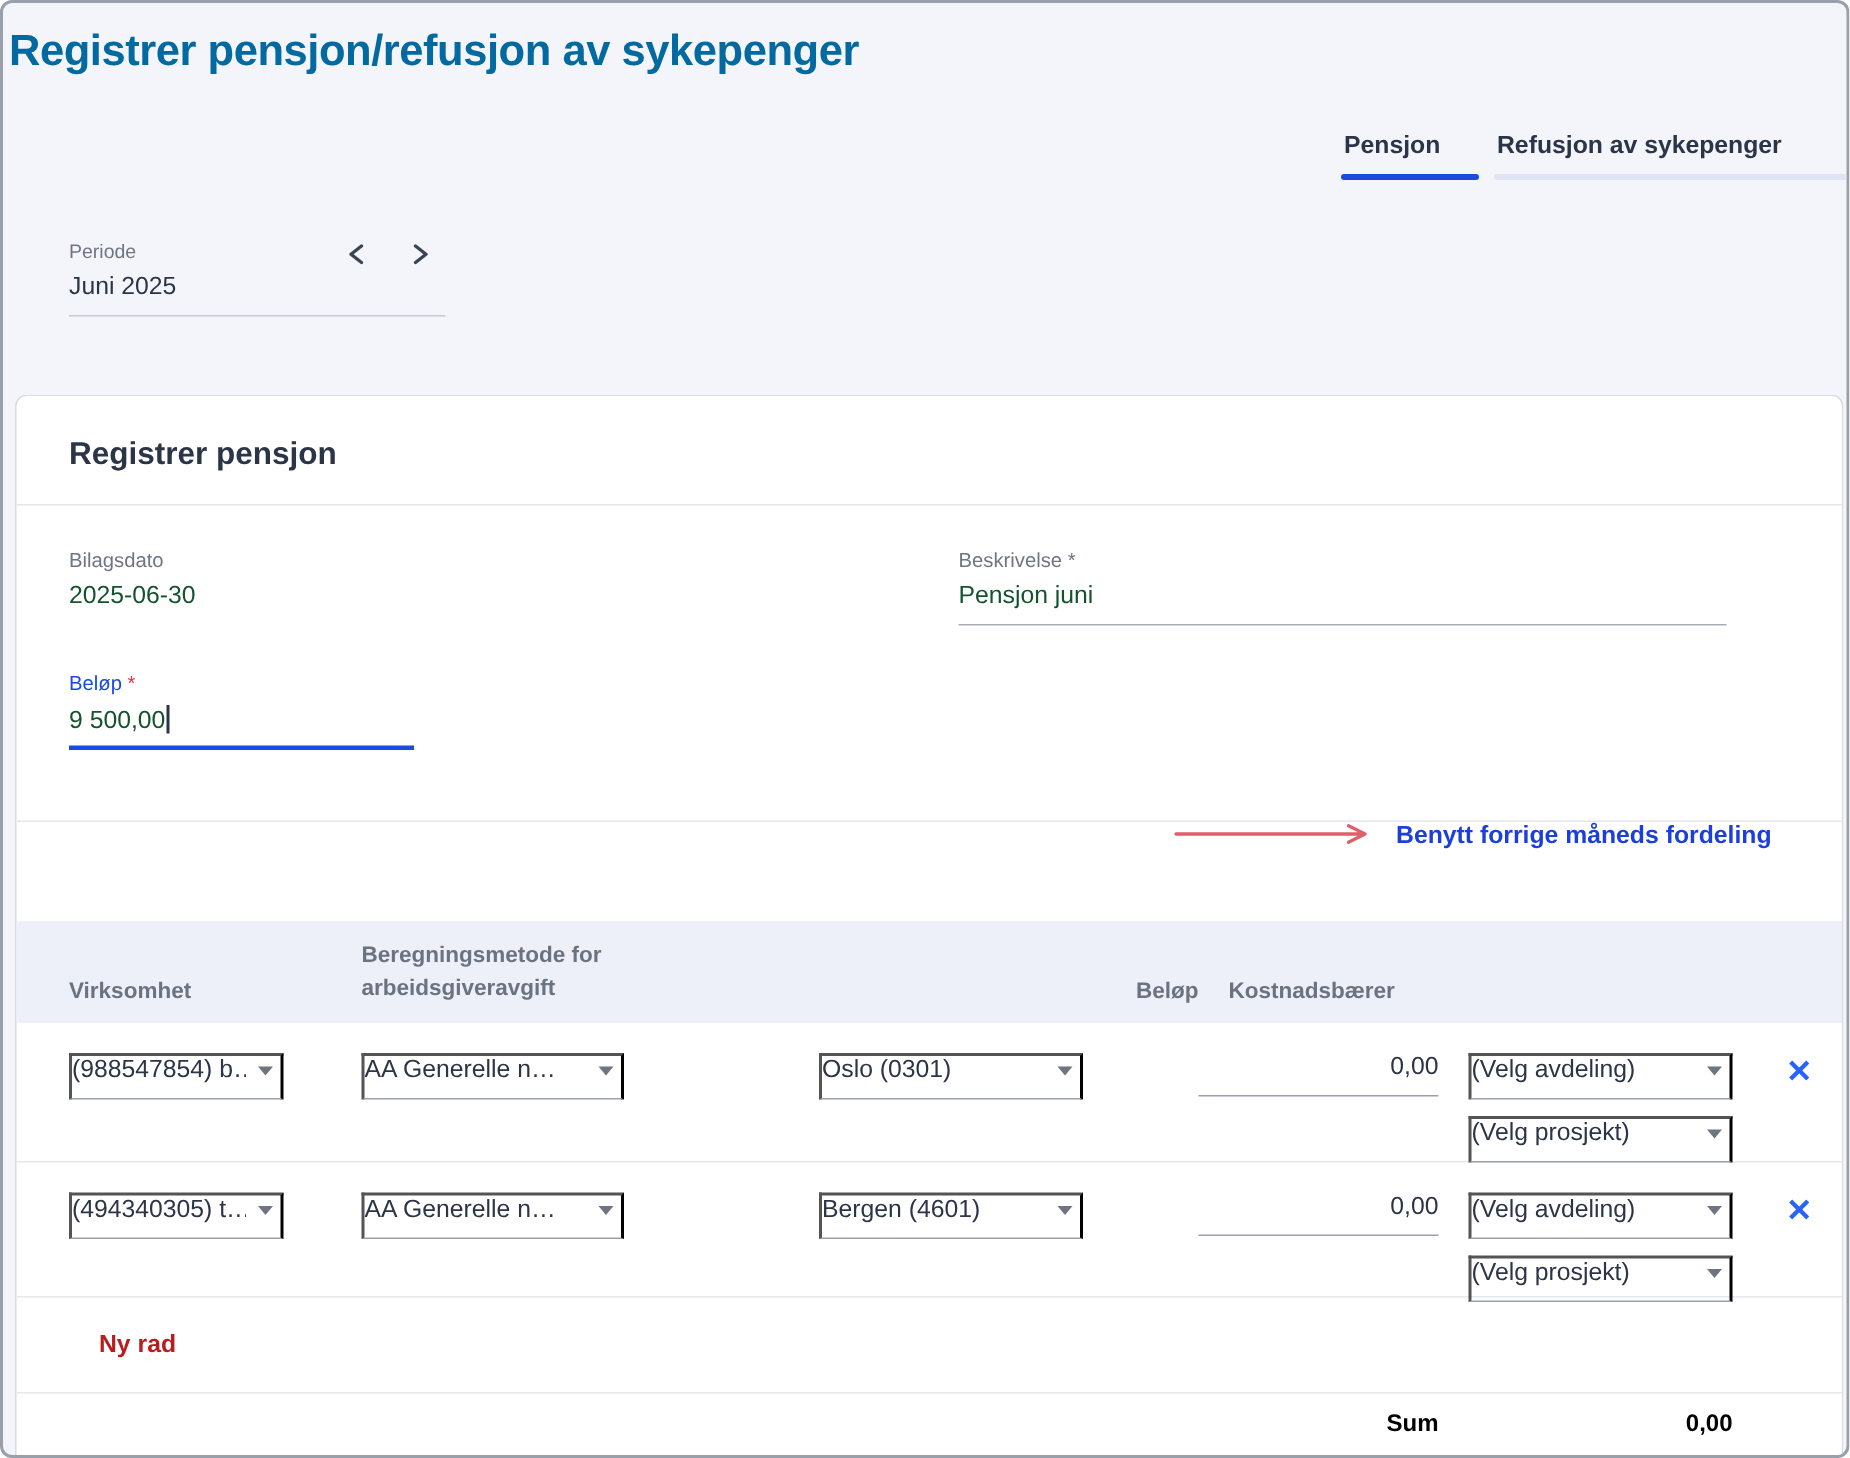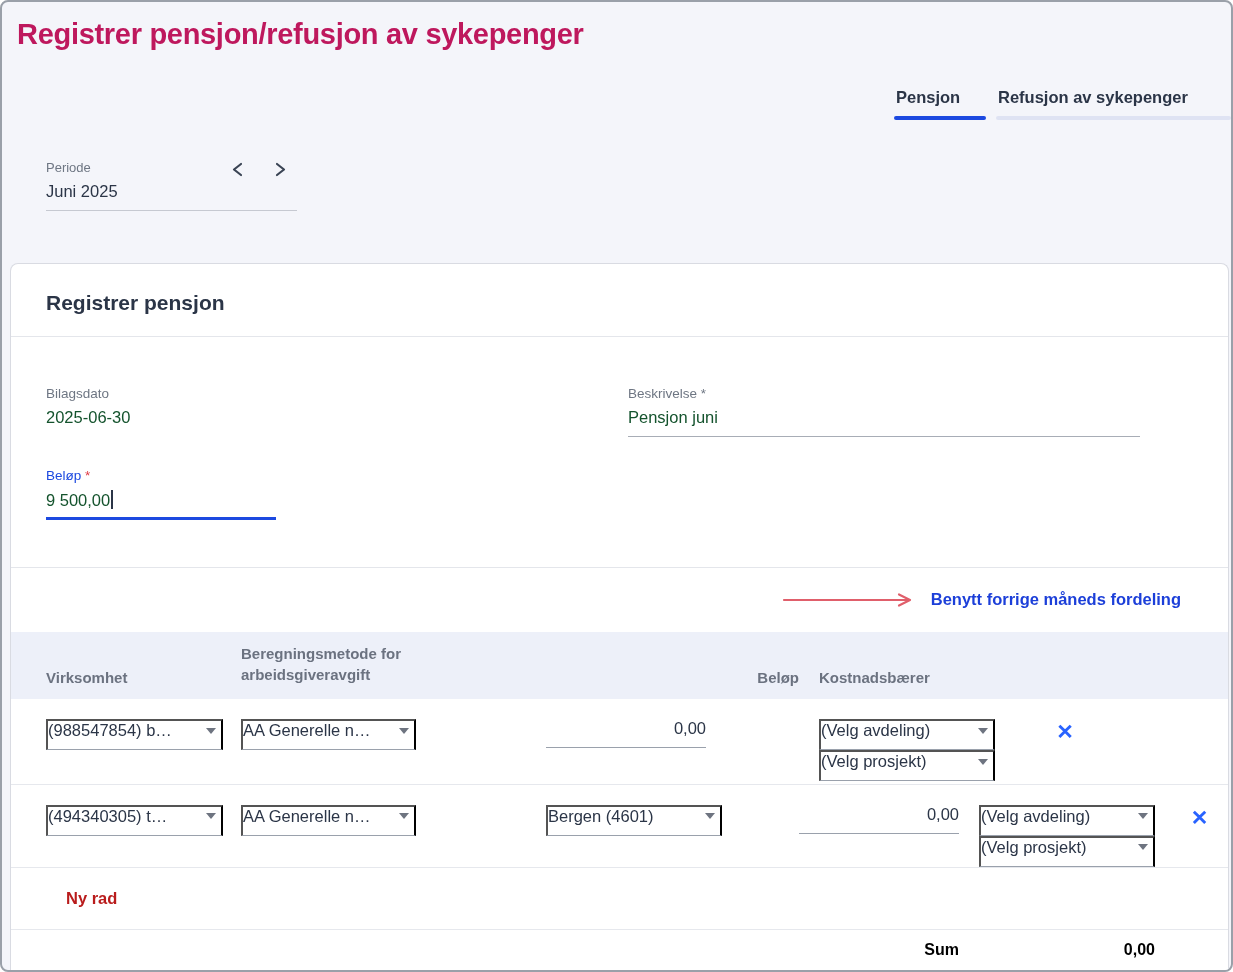--- a/index.html
+++ b/index.html
@@ -13,22 +13,22 @@
     width:1233px; height:972px;
     border:2px solid #9aa0a9;
     border-radius:8px;
     background:#f4f5fa;
     overflow:hidden;
     display:flex; flex-direction:column;
   }
   
   .top-section { height:261px; flex:none; padding-top:16px; }
   .page-title {
-    margin-left:15px;
-    font-size:29px; font-weight:700; color:#be185d; letter-spacing:-0.3px;
+    margin-left:4px;
+    font-size:29px; font-weight:700; color:#0369a1; letter-spacing:-0.3px;
   }
   .tabs { display:flex; gap:10px; margin:37px 0 0 6px;justify-content:flex-end; }
   .tab { cursor:pointer; }
   .tab-1 { width:92px; }
   .tab-2 { width:235px; }
   .tab-label { display:block; font-size:16.5px; font-weight:700; color:#2b3547; padding-left:2px; }
   .tab-underline { height:4px; border-radius:2px; margin-top:9px; background:#dfe3f3; }
   .tab.active .tab-underline { background:#1c49e0; }
   
   .period { position:relative; width:251px; margin:40px 0 0 44px; }
@@ -49,33 +49,33 @@
     border-radius:8px 8px 0 0;
     display:flex; flex-direction:column;
     overflow:hidden;
   }
   .card-header {
     padding:27px 0 21px 35px;
     border-bottom:1px solid #e4e6eb;
     font-size:21px; font-weight:700; color:#2b3547;
   }
   .form-area { padding:29px 0 47px 35px; border-bottom:1px solid #e4e6eb; }
-  .form-grid { display:grid; grid-template-columns:567px 512px; column-gap:15px;margin-top:20px; }
+  .form-grid { display:grid; grid-template-columns:567px 512px; column-gap:26px; }
   .flabel { font-size:13.5px; color:#6e7683; margin-bottom:7px; }
   .fvalue { font-size:16.5px; color:#14532d; }
   .underlined { border-bottom:1px solid #a8adb6; padding-bottom:9px; }
   .belop-group { margin-top:31px; width:230px; }
   .belop-group .flabel { color:#1c49e0; }
   .belop-value { border-bottom:3px solid #1c49e0; padding-bottom:7px; }
   .req-gray { color:#6e7683; }
   .req-red { color:#e03b44; }
   .caret-bar { display:inline-block; width:1.5px; height:19px; background:#2b3547; margin-left:1px; vertical-align:text-bottom; }
   
   .link-row {
-    height:71px; display:flex; align-items:center; justify-content:flex-end;
+    height:71px; display:flex; justify-content:flex-end;
     padding-right:47px; gap:17px;
   }
   .prev-link { font-size:16.5px; font-weight:700; color:#1c3fd9; text-decoration:none; cursor:pointer; }
   
   .tgrid { display:grid; grid-template-columns:195px 305px 253px 160px 212px 1fr; padding-left:35px; }
   .thead {
     background:#edf0f9; height:73px;
     align-items:end; padding-bottom:13px;
     font-size:15px; font-weight:700; color:#6b7280;
   }
@@ -86,30 +86,30 @@
   .trow { border-bottom:1px solid #e6e8ed; padding-top:20px; align-items:start; }
   .trow-1 { height:93px; }
   .trow-2 { height:90px; }
   .select {
     display:flex; align-items:center; justify-content:space-between;
     border-bottom:1px solid #9aa1ac; padding:0 5px 9px 0;
     font-size:16.5px; color:#2b3547; cursor:pointer; background:none; text-align:left;
   }
   .select .txt { white-space:nowrap; overflow:hidden; }
   .tri { width:0; height:0; border-left:5.5px solid transparent; border-right:5.5px solid transparent; border-top:6.5px solid #6e7480; flex:none; margin-left:8px; }
-  .w-virk { width:177px; }
+  .w-virk { width:143px; }
   .w-bereg { width:175px; }
   .w-kom { width:176px; }
   .w-kost { width:176px; }
   .amount-input {
     width:160px; text-align:right; font-size:16.5px; color:#2b3547;
     border:none; border-bottom:1px solid #9aa1ac; padding-bottom:9px; background:none;
     font-family:"Liberation Sans","DejaVu Sans",sans-serif;
   }
-  .kost-cell { padding-left:20px; display:flex; flex-direction:column; gap:0; }
+  .kost-cell { padding-left:20px; display:flex; flex-direction:column; gap:11px; }
   .del-btn {
     justify-self:center; margin-top:2px;
     background:none; border:none; cursor:pointer;
     font-size:21px; font-weight:700; color:#2963ff; line-height:1;
   }
   .newrow-band { height:69px; display:flex; align-items:center; padding-left:55px; border-bottom:1px solid #e6e8ed; }
   .newrow-link { font-size:16.5px; font-weight:700; color:#b91c1c; text-decoration:none; cursor:pointer; }
   .sum-row { height:44px; align-items:center; font-size:16px; font-weight:700; color:#000000; }
   .sum-label { text-align:right; }
   .sum-value { text-align:right; width:176px; margin-left:20px; }
@@ -192,20 +192,24 @@
 
     <div class="tgrid trow trow-1">
       <button class="select w-virk">
         <span class="txt">(988547854) b…</span>
           <span class="tri"></span>
       </button>
       <button class="select w-bereg">
         <span class="txt">AA Generelle n…</span>
           <span class="tri"></span>
       </button>
+      <button class="select w-kom">
+        <span class="txt">Oslo (0301)</span>
+          <span class="tri"></span>
+      </button>
       <div class="amount-input">0,00</div>
       <div class="kost-cell">
         <button class="select w-kost">
           <span class="txt">(Velg avdeling)</span>
             <span class="tri"></span>
         </button>
         <button class="select w-kost">
           <span class="txt">(Velg prosjekt)</span>
             <span class="tri"></span>
         </button>

